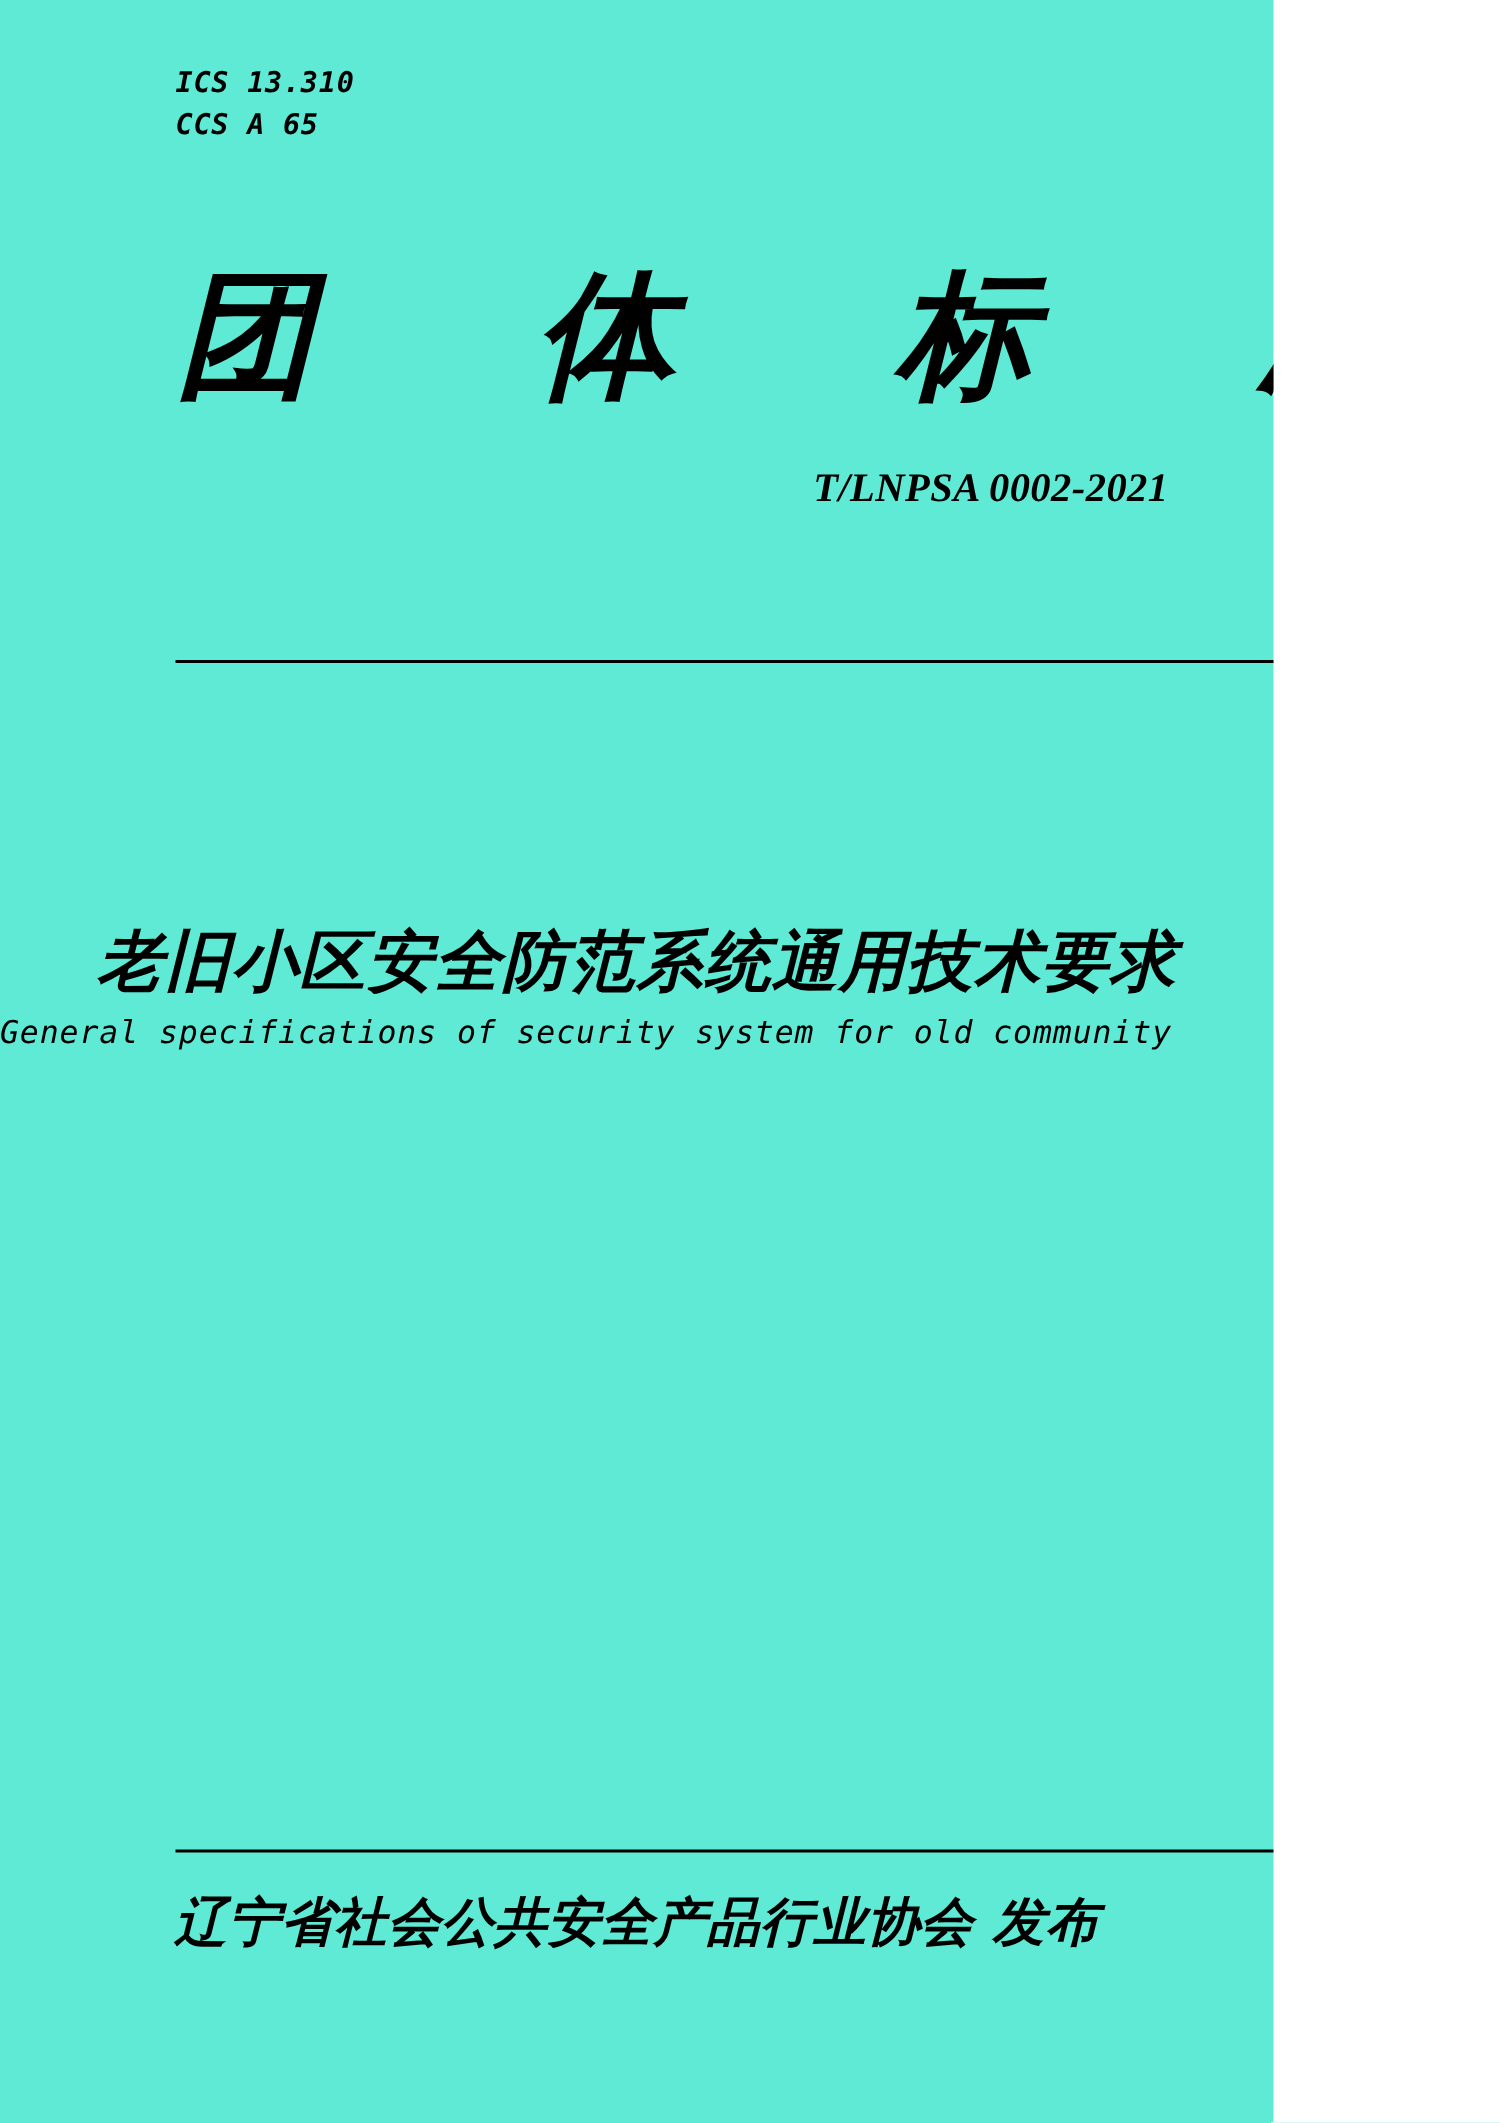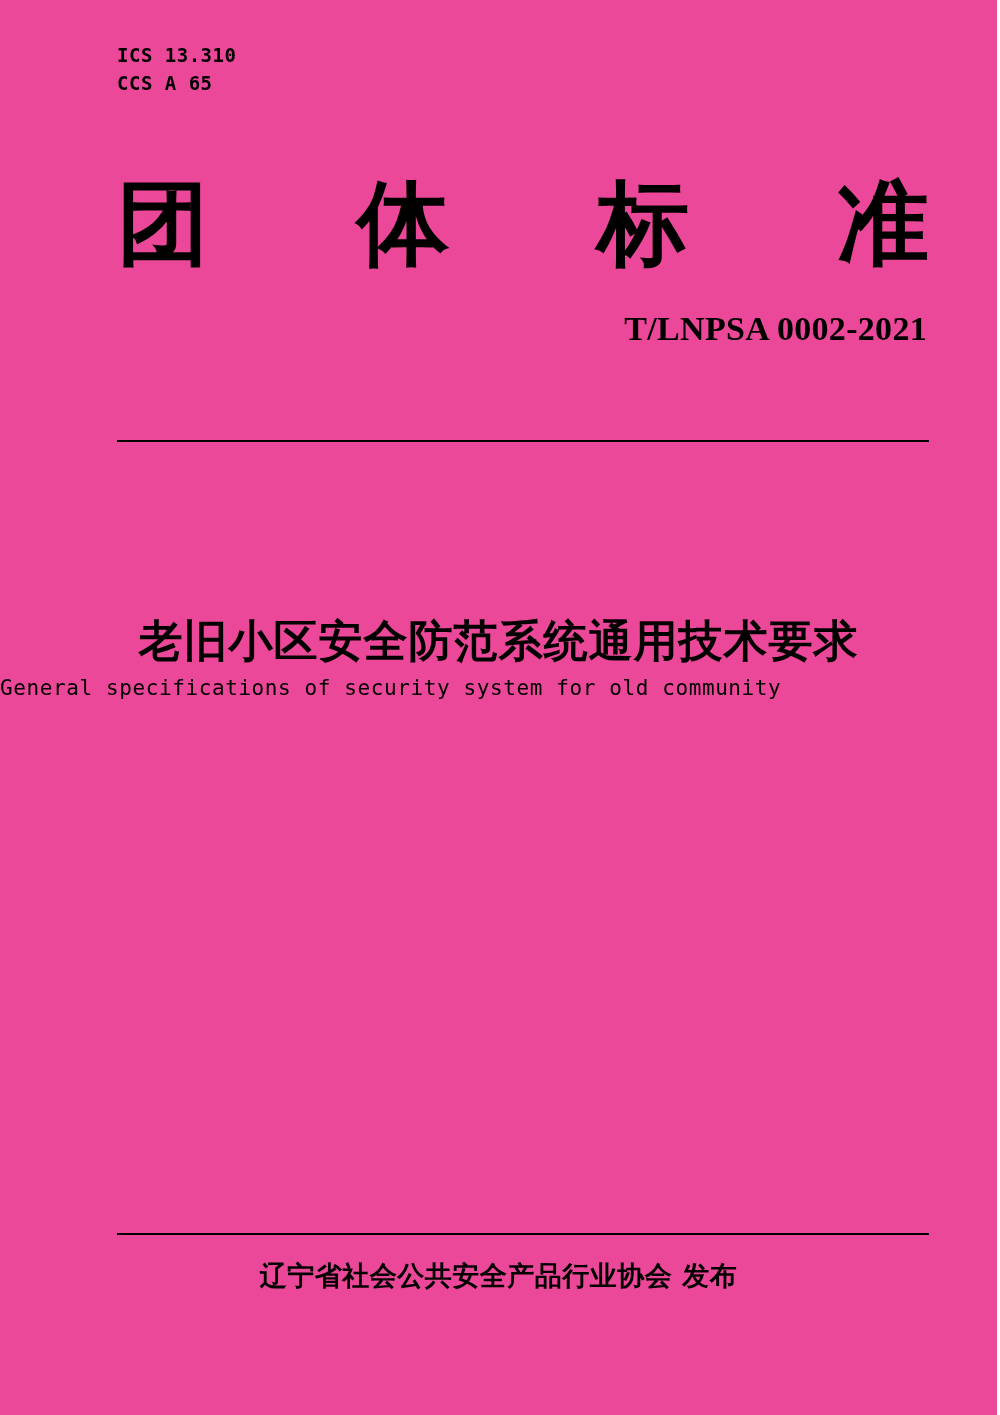--- a/index.html
+++ b/index.html
@@ -6,25 +6,26 @@
     margin: 0;
     padding: 0;
     background: #ffffff;
   }
   body {
     font-family: "Liberation Sans", sans-serif;
     color: #000000;
   }
   .page {
     position: relative;
-    width: 997px;
+    width: 849px;
     height: 1415px;
-    background: #ec4899;
+    background: #5eead4;
     box-sizing: border-box;
     overflow: hidden;
+    font-style: italic;
   }
   
   .codes {
     position: absolute;
     left: 117px;
     top: 42px;
     font-family: "DejaVu Sans Mono", monospace;
     font-size: 19px;
     font-weight: bold;
     line-height: 1.45;
@@ -50,21 +51,21 @@
   }
   .big-title span {
     display: inline-block;
   }
   
   .std-number {
     position: absolute;
     right: 70px;
     top: 310px;
     font-family: "Liberation Serif", serif;
-    font-size: 34px;
+    font-size: 27px;
     font-weight: bold;
     letter-spacing: 0.3px;
     white-space: nowrap;
   }
   
   .rule-top {
     position: absolute;
     left: 117px;
     top: 440px;
     width: 812px;
@@ -121,21 +122,21 @@
     white-space: nowrap;
   }
   
   .publisher {
     position: absolute;
     left: 0;
     right: 0;
     top: 1258px;
     text-align: center;
     font-family: "DejaVu Sans", sans-serif;
-    font-size: 27px;
+    font-size: 35px;
     font-weight: bold;
     letter-spacing: 0.5px;
     white-space: nowrap;
   }
 </style>
 </head>
 <body>
 
 <div class="page">
 

